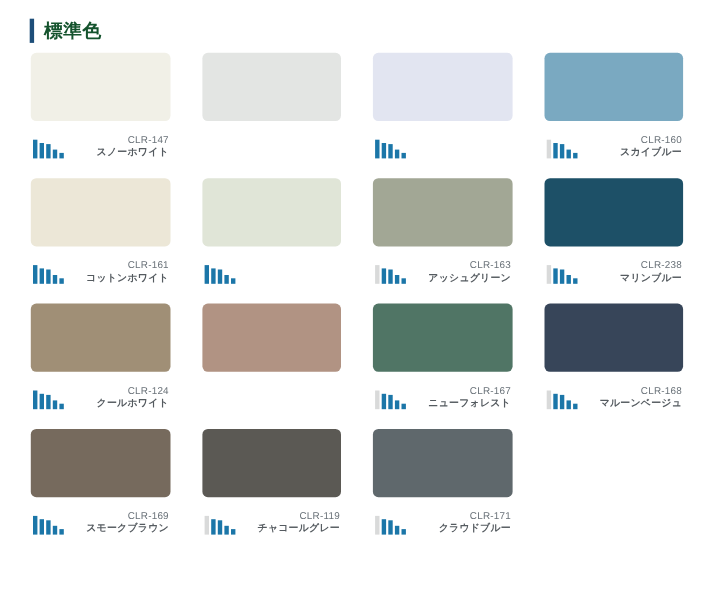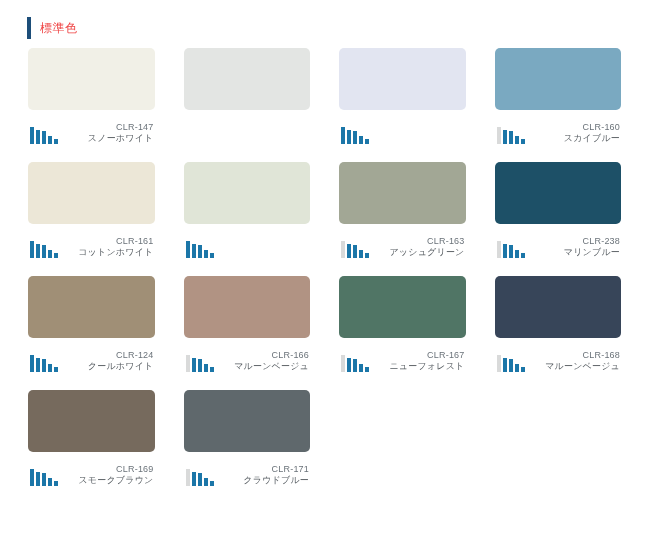--- a/index.html
+++ b/index.html
@@ -31,24 +31,24 @@
     box-sizing: border-box;
   }
   .section-head .accent-bar {
     width: 4px;
     height: 22px;
     background: #1d4e79;
     margin-right: 9px;
     flex: 0 0 auto;
   }
   .section-head .section-title {
-    font-size: 12px;
-    font-weight: normal;
+    font-size: 17px;
+    font-weight: bold;
     letter-spacing: 0.5px;
-    color: #ef4444;
+    color: #14532d;
     line-height: 1;
     white-space: nowrap;
   }
 
   
   .swatch-grid {
     margin: 14px 0 0 0;
     padding: 0 28px 0 28px;
     box-sizing: border-box;
     display: grid;
@@ -108,20 +108,21 @@
     font-size: 9px;
     color: #6a7279;
     letter-spacing: 0.2px;
     white-space: nowrap;
   }
   .swatch-name {
     font-size: 9px;
     color: #555b60;
     letter-spacing: 0.2px;
     white-space: nowrap;
+    font-weight: bold;
   }
 </style>
 </head>
 <body>
 
 <div id="page">
 
   <div class="section-head">
     <span class="accent-bar" style="background: rgb(29, 78, 121);"></span>
     <span class="section-title">標準色</span>
@@ -246,33 +247,20 @@
             <span class="bar h5"></span>
           </span>
           <div class="swatch-labels">
             <div class="swatch-code">CLR-124</div>
             <div class="swatch-name">クールホワイト</div>
           </div>
         </div>
       </div>
       <div class="swatch-card">
         <div class="swatch-chip" style="background: rgb(177, 147, 131);"></div>
-        <div class="swatch-meta">
-          <span class="level-icon">
-            <span class="bar h1 off"></span>
-            <span class="bar h2"></span>
-            <span class="bar h3"></span>
-            <span class="bar h4"></span>
-            <span class="bar h5"></span>
-          </span>
-          <div class="swatch-labels">
-            <div class="swatch-code">CLR-166</div>
-            <div class="swatch-name">マルーンベージュ</div>
-          </div>
-        </div>
       </div>
       <div class="swatch-card">
         <div class="swatch-chip" style="background: rgb(80, 117, 101);"></div>
         <div class="swatch-meta">
           <span class="level-icon">
             <span class="bar h1 off"></span>
             <span class="bar h2"></span>
             <span class="bar h3"></span>
             <span class="bar h4"></span>
             <span class="bar h5"></span>
@@ -309,20 +297,36 @@
             <span class="bar h4"></span>
             <span class="bar h5"></span>
           </span>
           <div class="swatch-labels">
             <div class="swatch-code">CLR-169</div>
             <div class="swatch-name">スモークブラウン</div>
           </div>
         </div>
       </div>
       <div class="swatch-card">
+        <div class="swatch-chip" style="background: rgb(91, 89, 84);"></div>
+        <div class="swatch-meta">
+          <span class="level-icon">
+            <span class="bar h1 off"></span>
+            <span class="bar h2"></span>
+            <span class="bar h3"></span>
+            <span class="bar h4"></span>
+            <span class="bar h5"></span>
+          </span>
+          <div class="swatch-labels">
+            <div class="swatch-code">CLR-119</div>
+            <div class="swatch-name">チャコールグレー</div>
+          </div>
+        </div>
+      </div>
+      <div class="swatch-card">
         <div class="swatch-chip" style="background: rgb(95, 104, 108);"></div>
         <div class="swatch-meta">
           <span class="level-icon">
             <span class="bar h1 off"></span>
             <span class="bar h2"></span>
             <span class="bar h3"></span>
             <span class="bar h4"></span>
             <span class="bar h5"></span>
           </span>
           <div class="swatch-labels">

